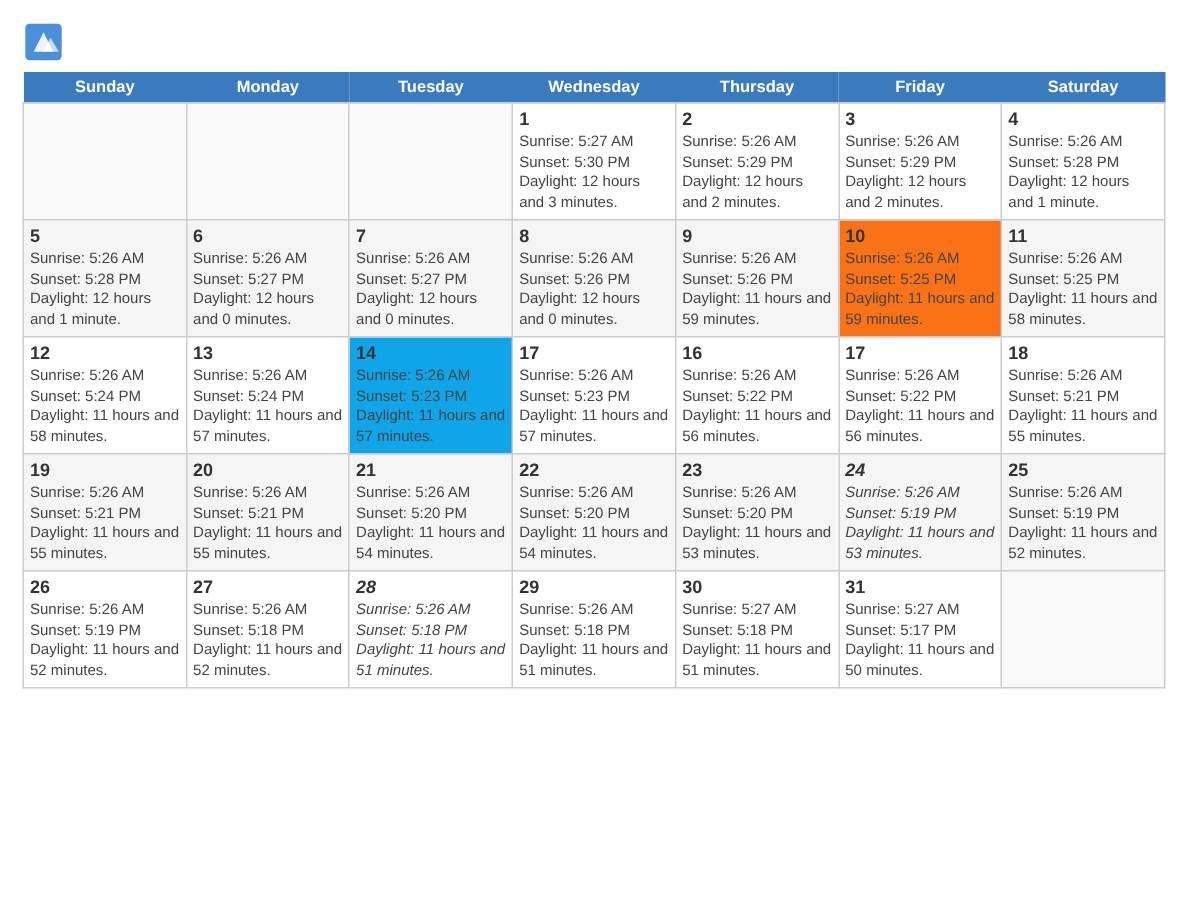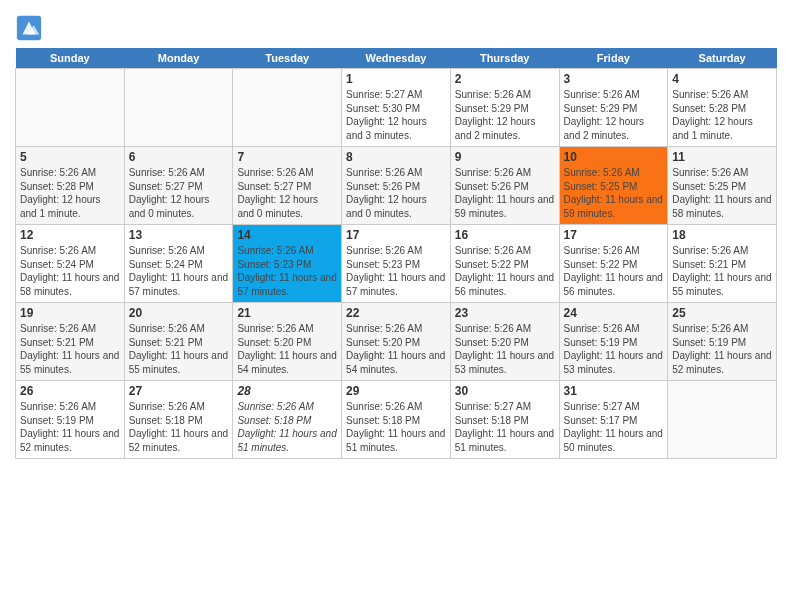--- a/index.html
+++ b/index.html
@@ -275,21 +275,21 @@
             <div class="day-info" style="white-space: pre-line;">Sunrise: 5:26 AM
 Sunset: 5:20 PM
 Daylight: 11 hours and 54 minutes.</div>
           </td>
           <td style="background-color: rgb(245, 245, 245);">
             <span class="day-num">23</span>
             <div class="day-info" style="white-space: pre-line;">Sunrise: 5:26 AM
 Sunset: 5:20 PM
 Daylight: 11 hours and 53 minutes.</div>
           </td>
-          <td style="background-color: rgb(245, 245, 245);">
+          <td style="background-color: rgb(245, 245, 245); font-style: italic;">
             <span class="day-num">24</span>
             <div class="day-info" style="white-space: pre-line;">Sunrise: 5:26 AM
 Sunset: 5:19 PM
 Daylight: 11 hours and 53 minutes.</div>
           </td>
           <td style="background-color: rgb(245, 245, 245);">
             <span class="day-num">25</span>
             <div class="day-info" style="white-space: pre-line;">Sunrise: 5:26 AM
 Sunset: 5:19 PM
 Daylight: 11 hours and 52 minutes.</div>

